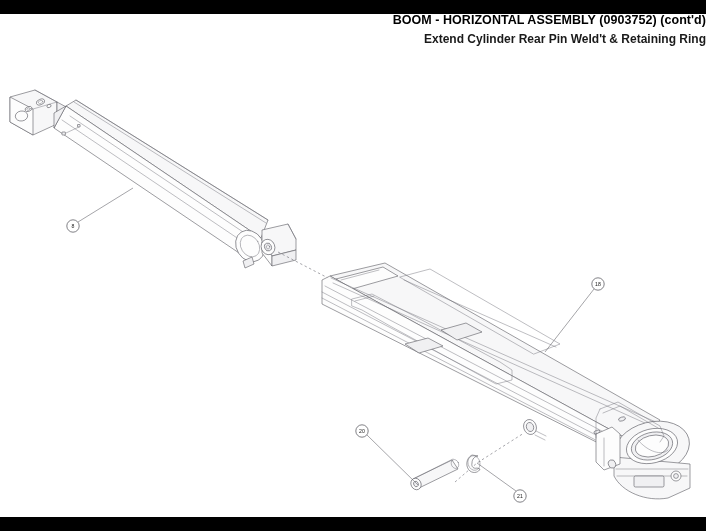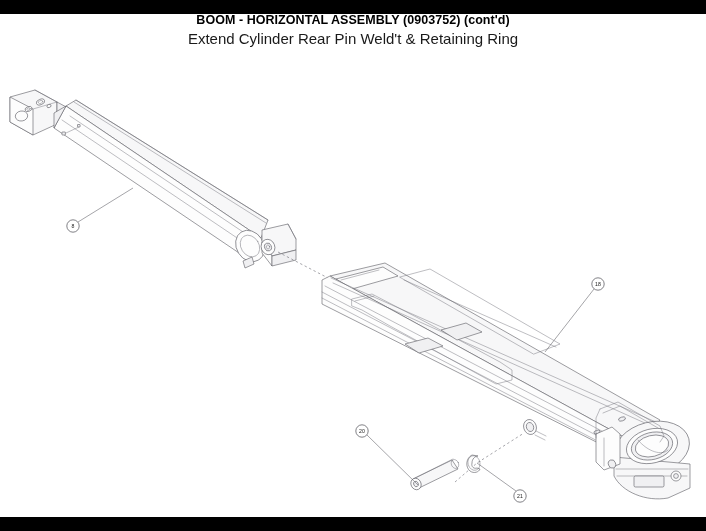--- a/index.html
+++ b/index.html
@@ -25,32 +25,32 @@
     top: 14px;
     width: 706px;
     height: 503px;
     background: #ffffff;
   }
   #title-block {
     position: absolute;
     left: 0;
     top: 12px;
     width: 706px;
-    text-align: center;
+    text-align: right;
   }
   #title-main {
     font-size: 12.5px;
     font-weight: bold;
     color: #000000;
     letter-spacing: 0.05px;
     line-height: 16px;
   }
   #title-sub {
-    font-size: 15px;
-    font-weight: normal;
+    font-size: 12px;
+    font-weight: bold;
     color: #1a1a1a;
     line-height: 16px;
     margin-top: 3px;
   }
   #drawing {
     position: absolute;
     left: 0;
     top: 14px;
     width: 706px;
     height: 503px;

